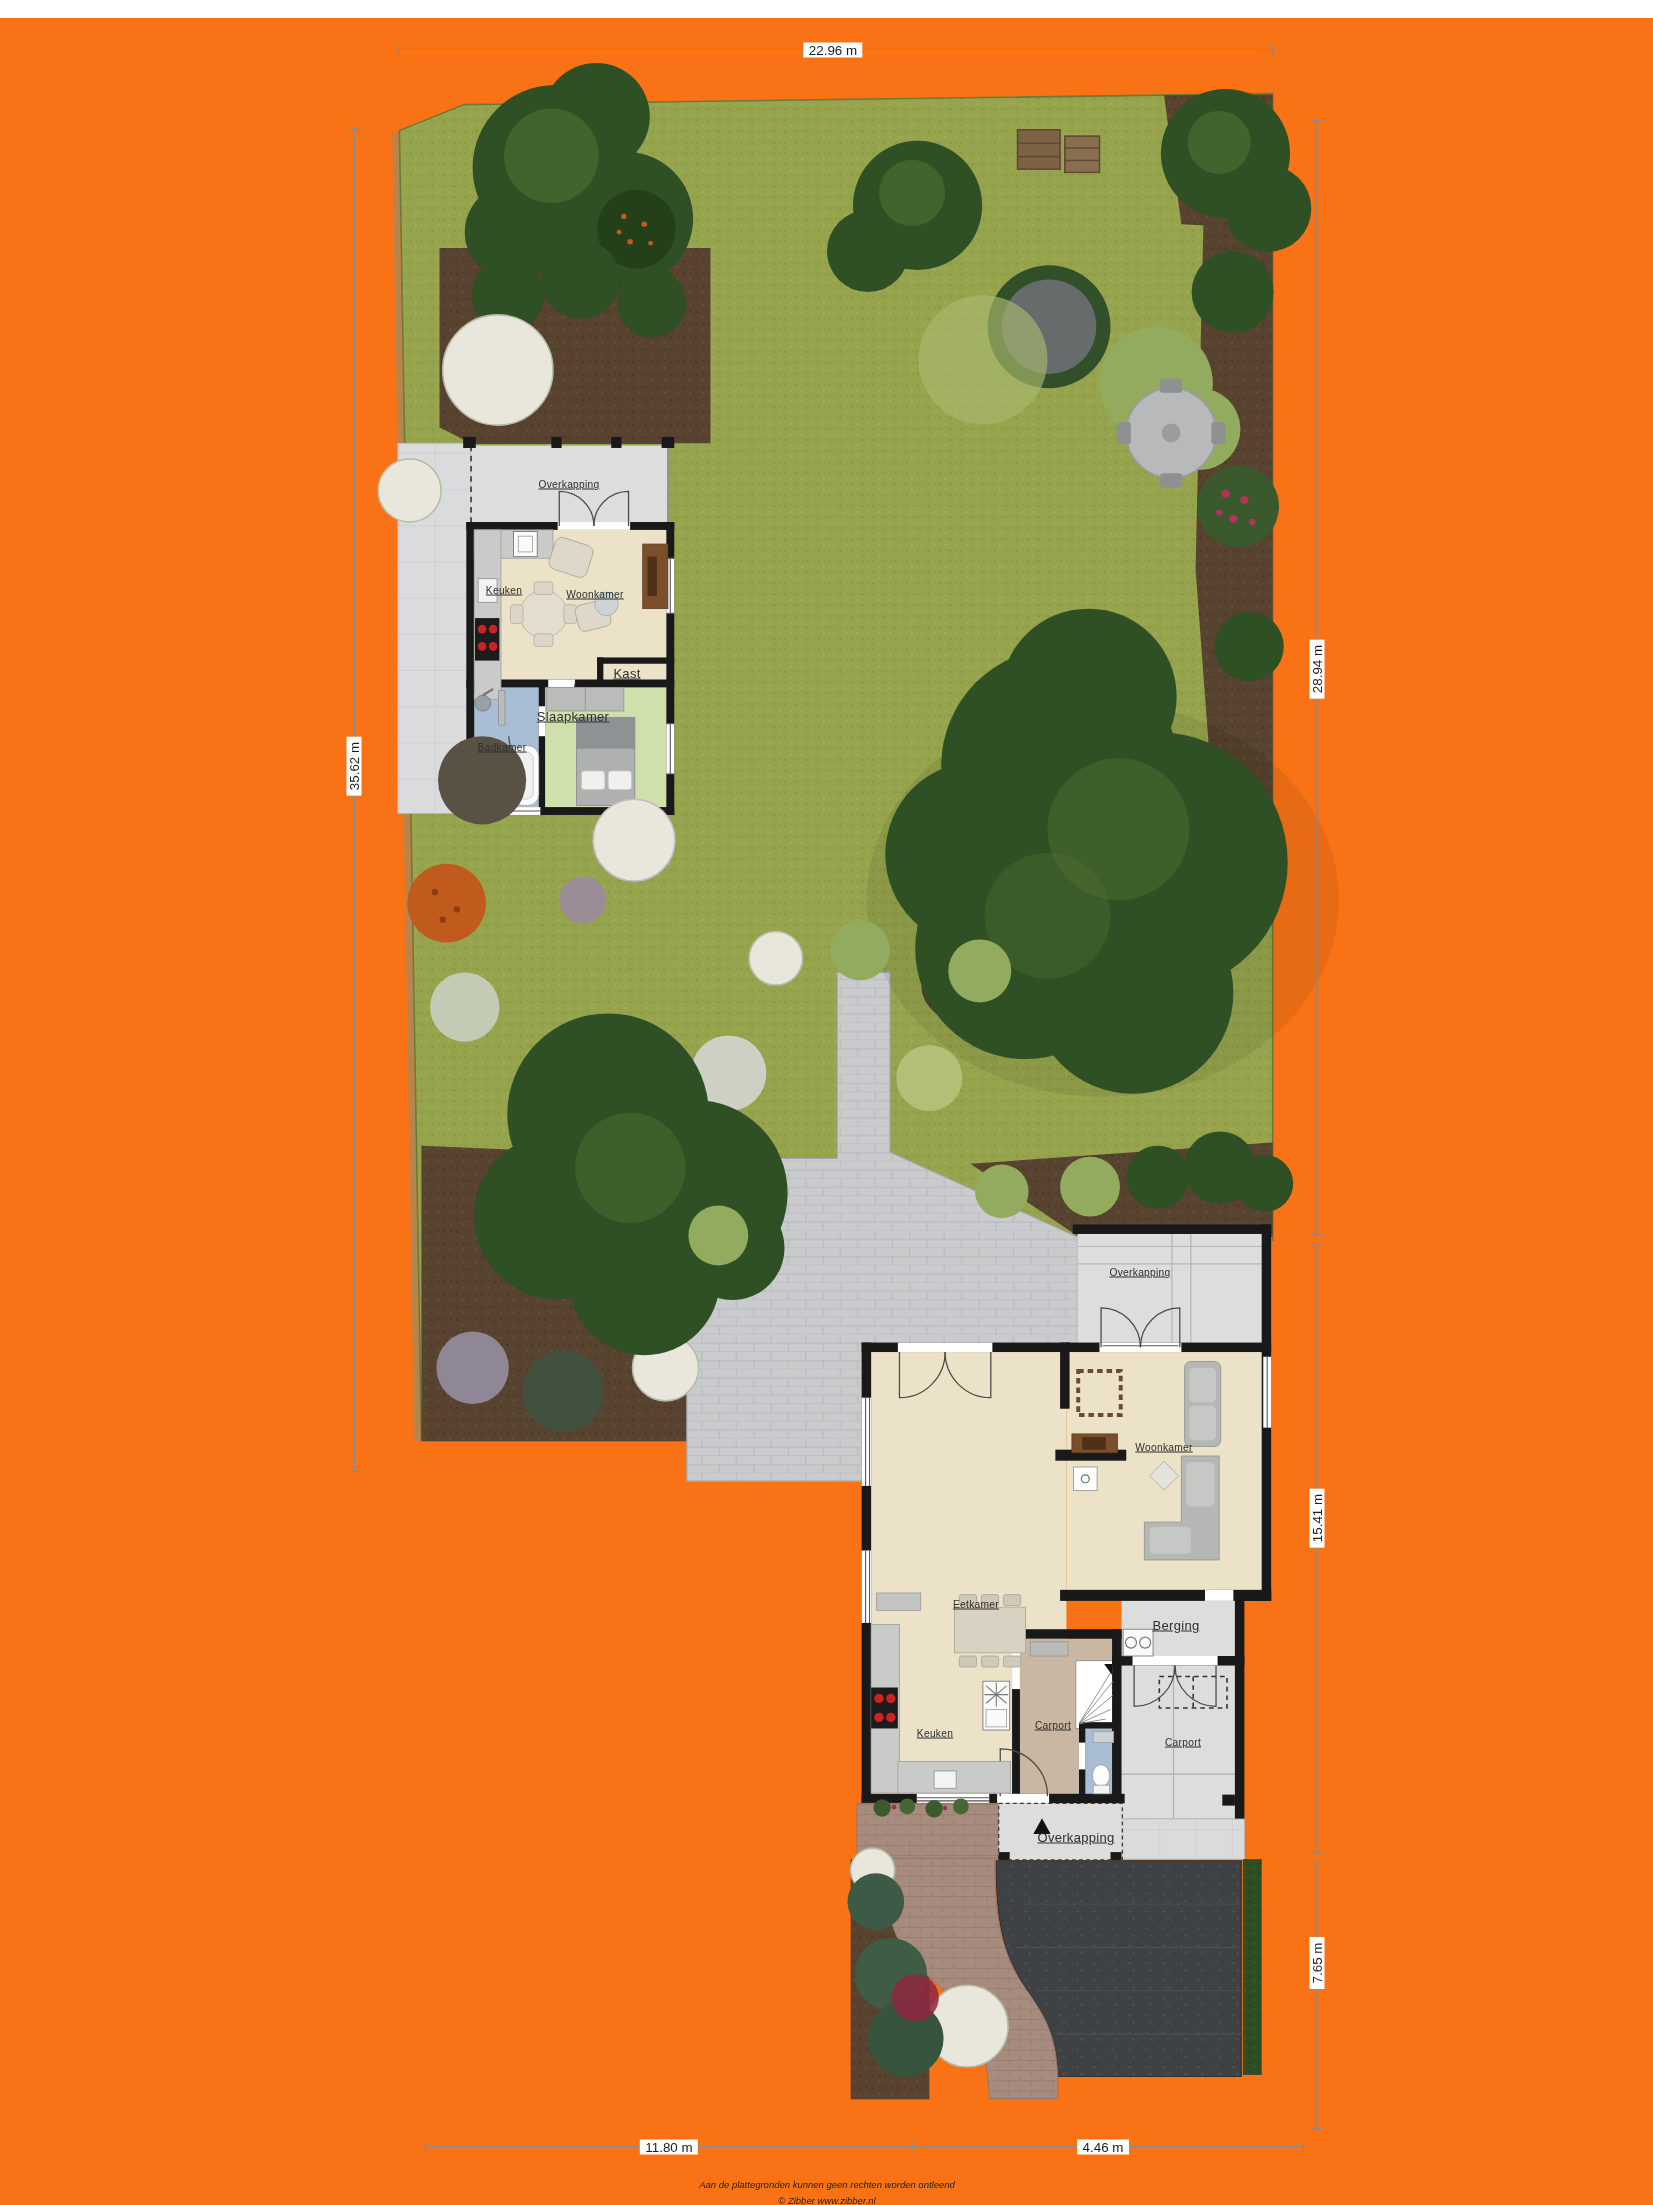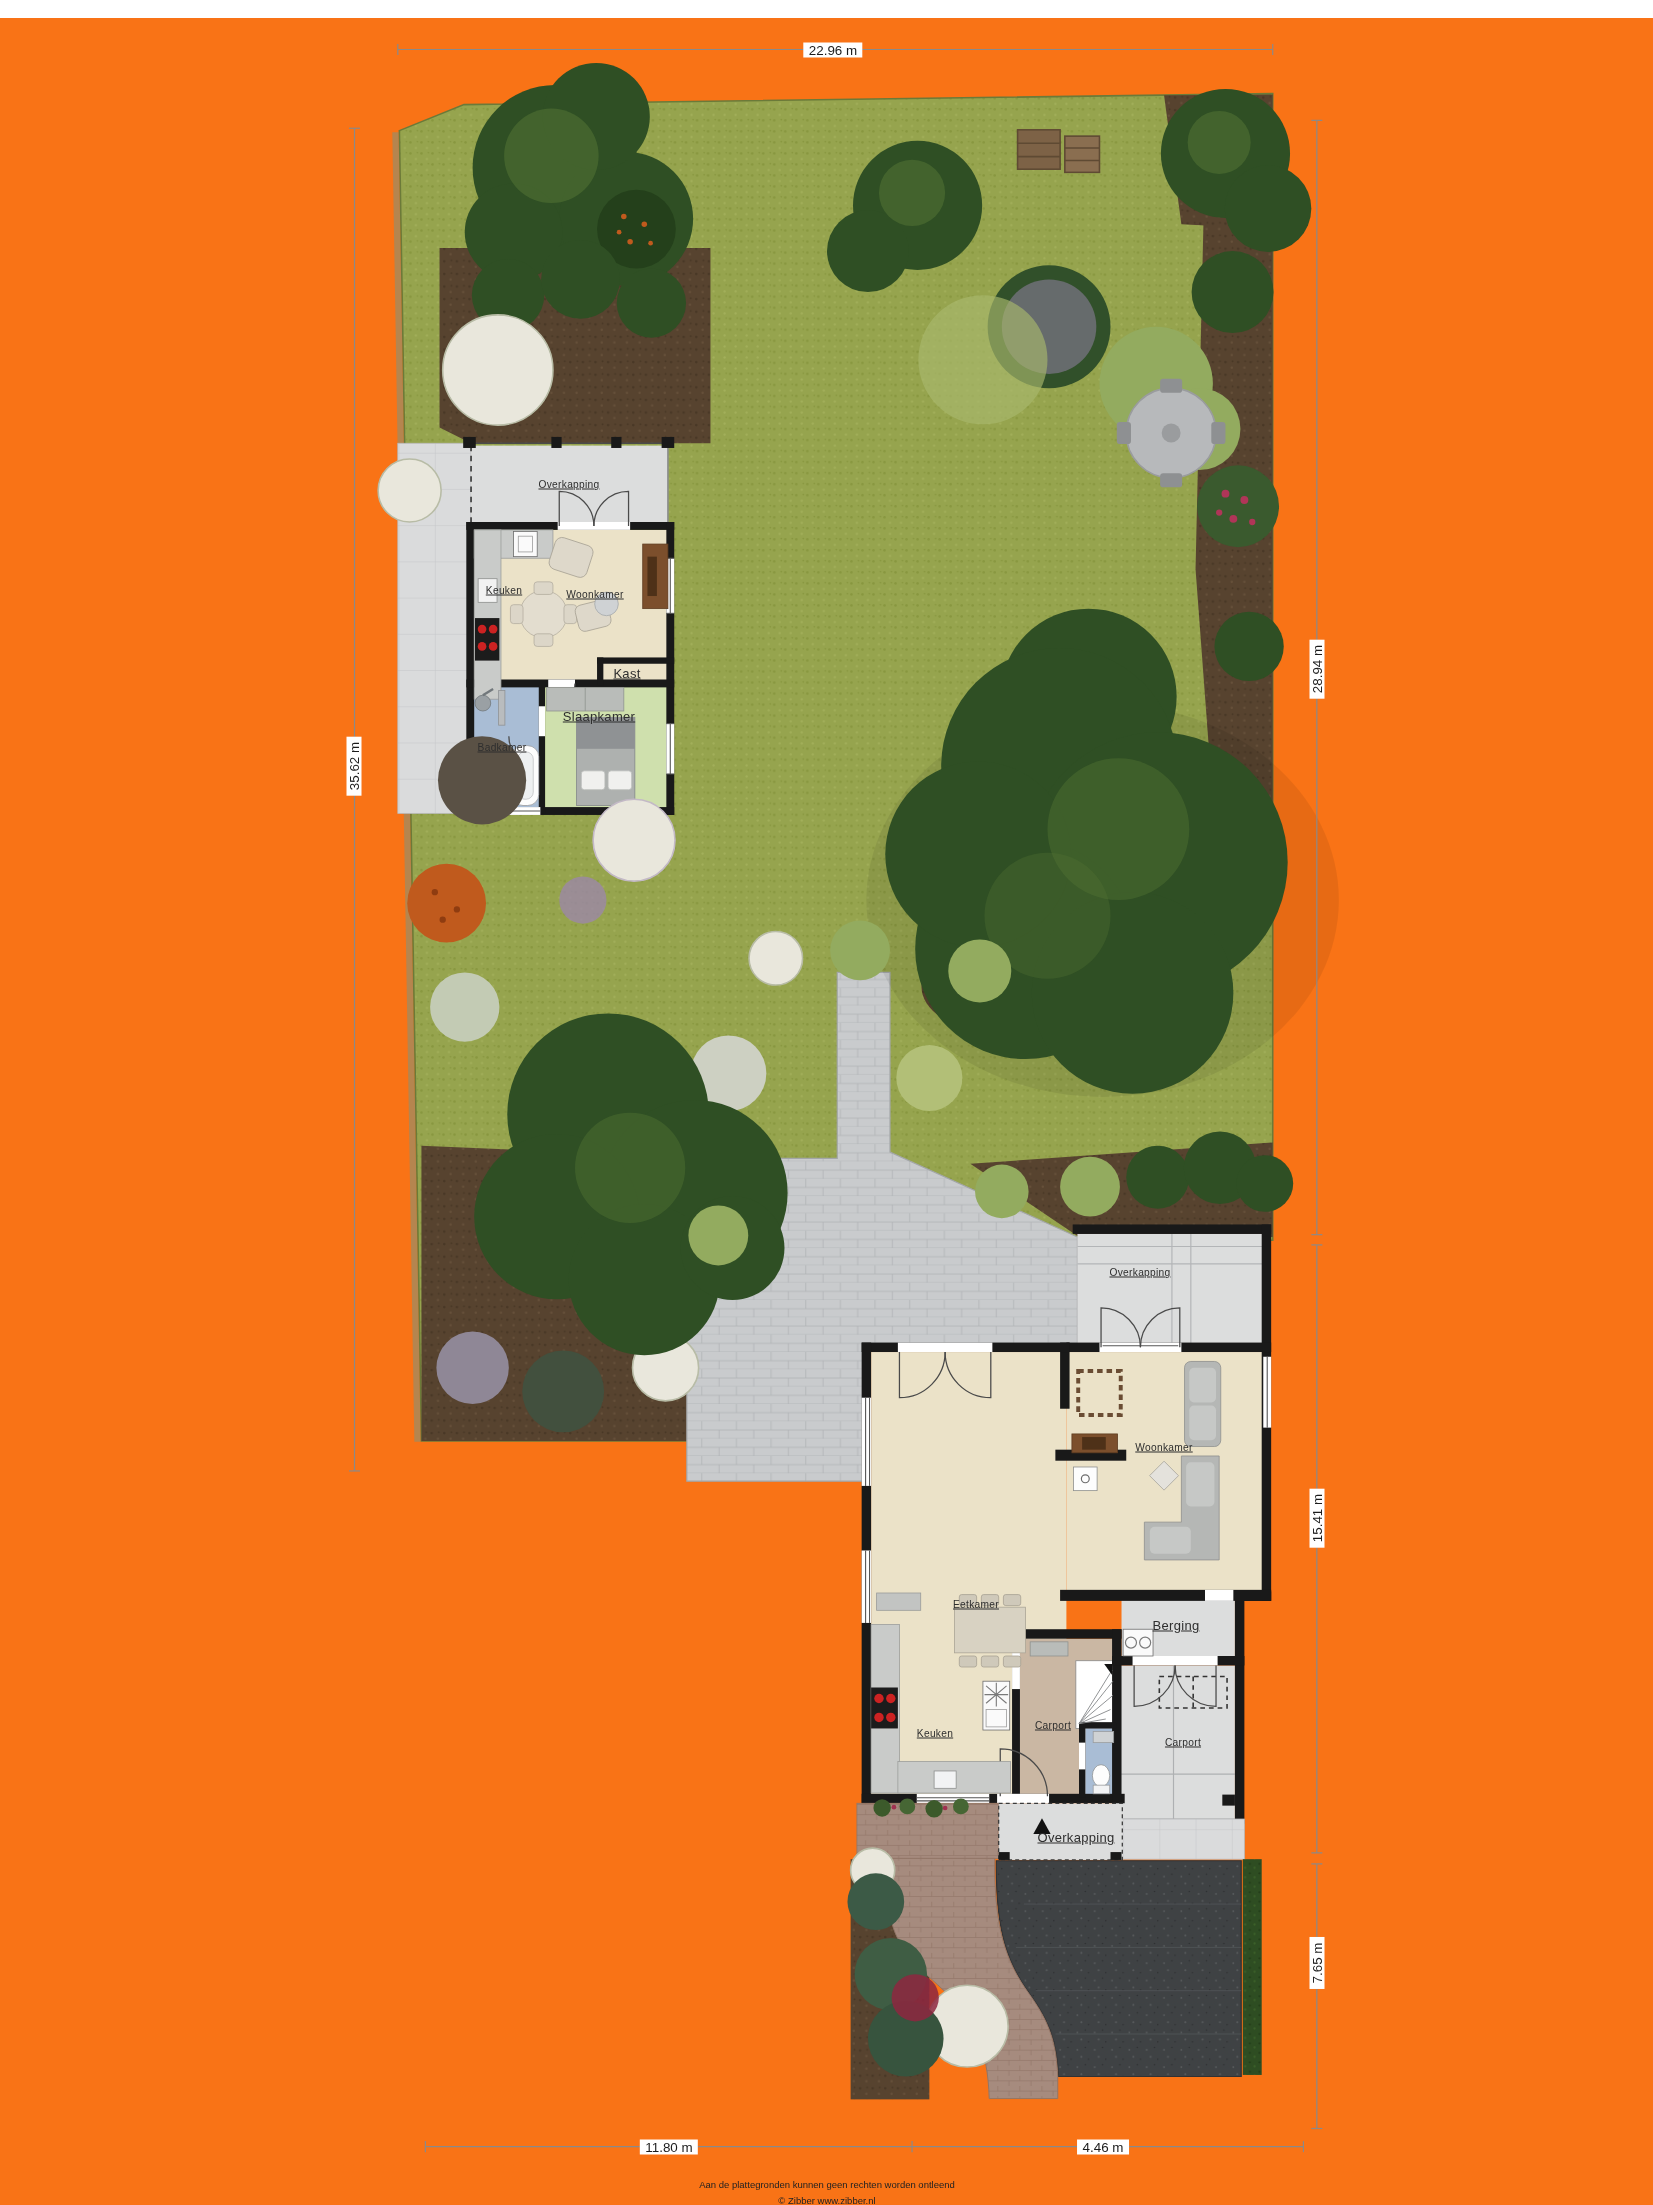--- a/index.html
+++ b/index.html
@@ -6,21 +6,21 @@
   .canvas{position:relative;width:1654px;height:2205px;background:#f97316;overflow:hidden;
           font-family:"Liberation Sans",sans-serif;margin-top:18px;}
   .plan-svg{position:absolute;left:0;top:0;}
   .room-lbl{position:absolute;transform:translate(-50%,-50%);font-size:10.2px;color:#2e2e2e;
             white-space:nowrap;letter-spacing:0.3px;text-decoration:underline;}
   .room-lbl.small{font-size:13px;}
   .dim-lbl{position:absolute;transform:translate(-50%,-50%);font-size:13.4px;color:#1c1c1c;
            background:#fff;padding:0 5.5px;white-space:nowrap;}
   .dim-lbl.vert{transform:translate(-50%,-50%) rotate(-90deg);}
   .footer-line{position:absolute;transform:translate(-50%,-50%);font-size:9.5px;color:#222;
-               white-space:nowrap;}
+               white-space:nowrap;font-style:italic;}
 </style>
 </head>
 <body>
 
 <div class="canvas">
 
 <svg class="plan-svg" width="1654" height="2205" viewBox="0 0 2100 2800">
   <defs>
     <pattern id="patGrass" width="14" height="14" patternUnits="userSpaceOnUse">
       <rect width="14" height="14" style="fill:var(--grass)"></rect>
@@ -520,21 +520,21 @@
 <div class="dim-lbl vert" style="left:1317px;top:1500px">15.41 m</div>
 <div class="dim-lbl vert" style="left:1317px;top:1945px">7.65 m</div>
 <div class="dim-lbl" style="left:669px;top:2129px">11.80 m</div>
 <div class="dim-lbl" style="left:1103px;top:2129px">4.46 m</div>
 
 <div class="room-lbl" style="left:569px;top:466px">Overkapping</div>
 <div class="room-lbl" style="left:504px;top:572px">Keuken</div>
 <div class="room-lbl" style="left:595px;top:576px">Woonkamer</div>
 <div class="room-lbl small" style="left:627px;top:655px">Kast</div>
 <div class="room-lbl" style="left:502px;top:729px">Badkamer</div>
-<div class="room-lbl small" style="left:599px;top:698px">Slaapkamer</div>
+<div class="room-lbl small" style="left:573px;top:698px">Slaapkamer</div>
 
 <div class="room-lbl" style="left:1140px;top:1254px">Overkapping</div>
 <div class="room-lbl" style="left:1164px;top:1429px">Woonkamer</div>
 <div class="room-lbl" style="left:976px;top:1586px">Eetkamer</div>
 <div class="room-lbl" style="left:935px;top:1715px">Keuken</div>
 <div class="room-lbl" style="left:1053px;top:1707px">Carport</div>
 <div class="room-lbl small" style="left:1176px;top:1607px">Berging</div>
 <div class="room-lbl" style="left:1183px;top:1724px">Carport</div>
 <div class="room-lbl small" style="left:1076px;top:1819px">Overkapping</div>
 

